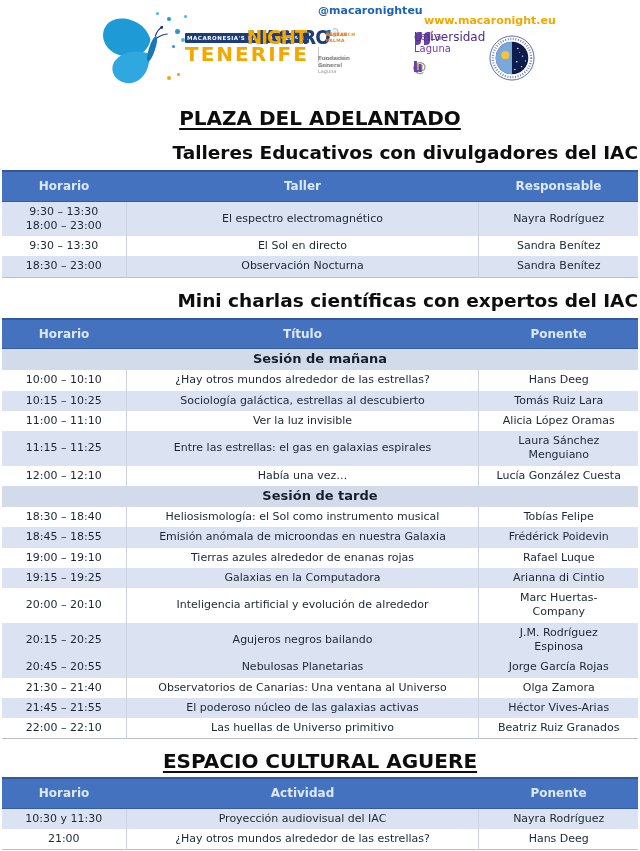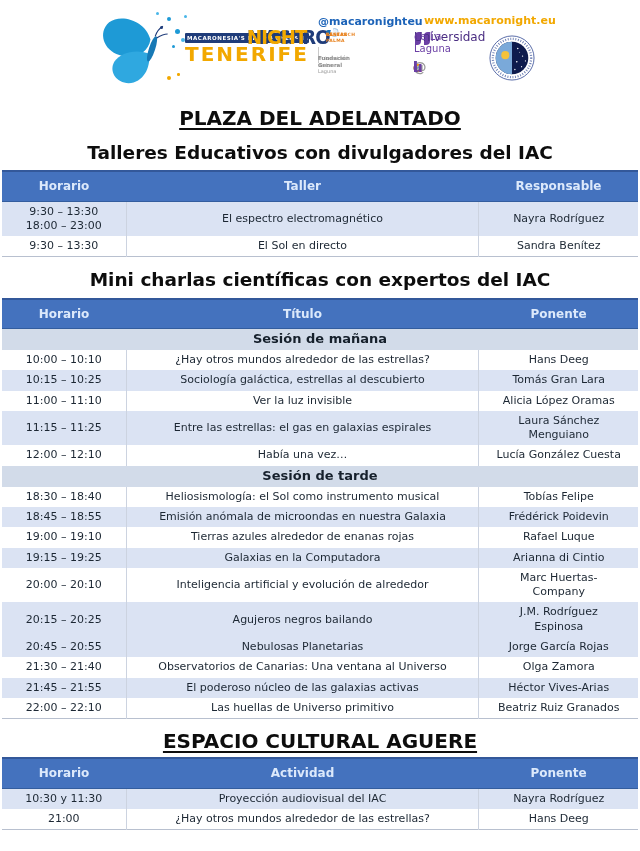--- a/index.html
+++ b/index.html
@@ -20,21 +20,21 @@
   .logotext { left:185px; top:13px; width:124px; text-align:center; }
   .logo-line1 { position:static; display:inline-block; font-size:19px; font-weight:800;
     letter-spacing:-1px; transform:scaleX(.95); white-space:nowrap; line-height:1.05; }
   .logo-main { color:var(--brand-navy,#1F3C7A); }
   .logo-accent { color:var(--brand-orange,#F2A800); }
   .logo-banner { position:static; display:block; background:var(--brand-navy,#1F3C7A); color:#fff;
     font-size:5.5px; font-weight:700; letter-spacing:.55px; padding:2px 2px; margin-top:1px; border-radius:1px; white-space:nowrap; }
   .logo-location { position:static; display:block; color:var(--brand-orange,#F2A800);
     font-size:20px; font-weight:800; letter-spacing:2px; line-height:1.15; }
 
-  .social-handle { left:318px; top:15px; color:var(--link-blue,#1C63B8); font-size:11px; font-weight:700; }
+  .social-handle { left:318px; top:4px; color:var(--link-blue,#1C63B8); font-size:11px; font-weight:700; }
   .website { left:424px; top:14px; color:var(--brand-orange,#F2A800); font-size:11px; font-weight:700; }
 
   .lprc { left:326px; top:32px; display:flex; align-items:center; gap:3px; }
   .lprc-box { display:flex; align-items:center; gap:3px; background:var(--lprc-blue,#1A6FB5);
     color:#fff; border-radius:3px; padding:2px 5px 2px 4px; font-size:11px; font-weight:800; letter-spacing:.5px;}
   .lprc-globe { width:9px; height:9px; border-radius:50%; background:#e8f1fb; border:1px solid #9cc3e8;
     box-shadow:inset 1px -1px 0 #7fb0df; }
   .lprc-lines { color:#E8821E; font-size:4.5px; font-weight:700; line-height:1.25; letter-spacing:.3px; }
 
   .ull { left:414px; top:31px; display:flex; align-items:flex-start; gap:4px; }
@@ -51,21 +51,21 @@
   .fundacion-lines div:first-child { font-size:5.5px; font-weight:700; color:#8C8C8C; line-height:1.3; }
   .fundacion-lines div:last-child  { font-size:5px; color:#9A9A9A; line-height:1.3; }
 
   .cienciull { left:413px; top:59px; font-size:13.5px; font-weight:800; letter-spacing:.5px; }
 
   
   .schedule { padding:0 2px; }
   .venue-title { text-align:center; font-size:20px; font-weight:800; color:#0d0d0d;
     text-decoration:underline; text-decoration-thickness:2px; text-underline-offset:3px;
     margin-top:10px; line-height:1.2; }
-  .table-heading { text-align:center; font-size:18.5px; font-weight:800; color:#0d0d0d;
+  .table-heading { text-align:right; font-size:18.5px; font-weight:800; color:#0d0d0d;
     margin:12px 0 6px; line-height:1.2; }
 
   table.schedule-table { width:100%; border-collapse:collapse; table-layout:fixed;
     margin-top:4px; border-top:2px solid #33589A; border-bottom:1.5px solid #b8c0cf; }
   table.schedule-table th {
     background:var(--header-bg,#4472BE); color:var(--header-text,#DCE9FB);
     font-size:12px; font-weight:700; padding:7px 2px; border-bottom:1px solid #335D9E; line-height:1.2; }
   table.schedule-table td { font-size:11px; line-height:1.3; padding:3px 6px; text-align:center;
     vertical-align:middle; color:var(--row-text,#1c2733); }
   td.cell-time, td.cell-person { white-space:pre-line; }
@@ -198,20 +198,25 @@
             <td class="cell-time">9:30 – 13:30
 18:00 – 23:00</td>
             <td class="cell-title">El espectro electromagnético</td>
             <td class="cell-person">Nayra Rodríguez</td>
           </tr>
           <tr class="row-white">
             <td class="cell-time">9:30 – 13:30</td>
             <td class="cell-title">El Sol en directo</td>
             <td class="cell-person">Sandra Benítez</td>
           </tr>
+          <tr class="row-band">
+            <td class="cell-time">18:30 – 23:00</td>
+            <td class="cell-title">Observación Nocturna</td>
+            <td class="cell-person">Sandra Benítez</td>
+          </tr>
         </tbody>
       </table>
       <div class="table-heading">Mini charlas científicas con expertos del IAC</div>
       <table class="schedule-table">
         <colgroup>
           <col class="c-time">
           <col class="c-title">
           <col class="c-person">
         </colgroup>
         <thead>
@@ -226,21 +231,21 @@
             <td colspan="3">Sesión de mañana</td>
           </tr>
           <tr class="row-white">
             <td class="cell-time">10:00 – 10:10</td>
             <td class="cell-title">¿Hay otros mundos alrededor de las estrellas?</td>
             <td class="cell-person">Hans Deeg</td>
           </tr>
           <tr class="row-band">
             <td class="cell-time">10:15 – 10:25</td>
             <td class="cell-title">Sociología galáctica, estrellas al descubierto</td>
-            <td class="cell-person">Tomás Gran Lara</td>
+            <td class="cell-person">Tomás Ruiz Lara</td>
           </tr>
           <tr class="row-white">
             <td class="cell-time">11:00 – 11:10</td>
             <td class="cell-title">Ver la luz invisible</td>
             <td class="cell-person">Alicia López Oramas</td>
           </tr>
           <tr class="row-band">
             <td class="cell-time">11:15 – 11:25</td>
             <td class="cell-title">Entre las estrellas: el gas en galaxias espirales</td>
             <td class="cell-person">Laura Sánchez

